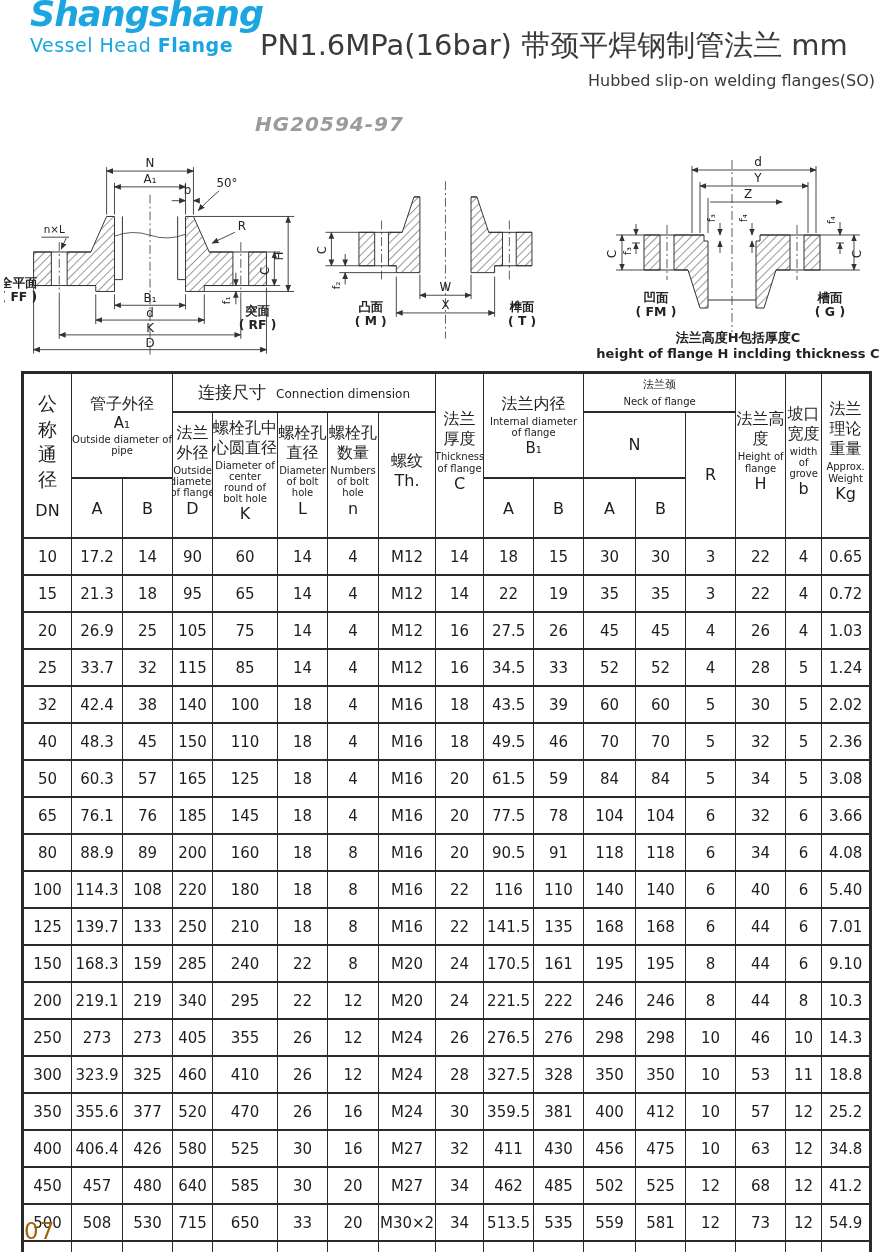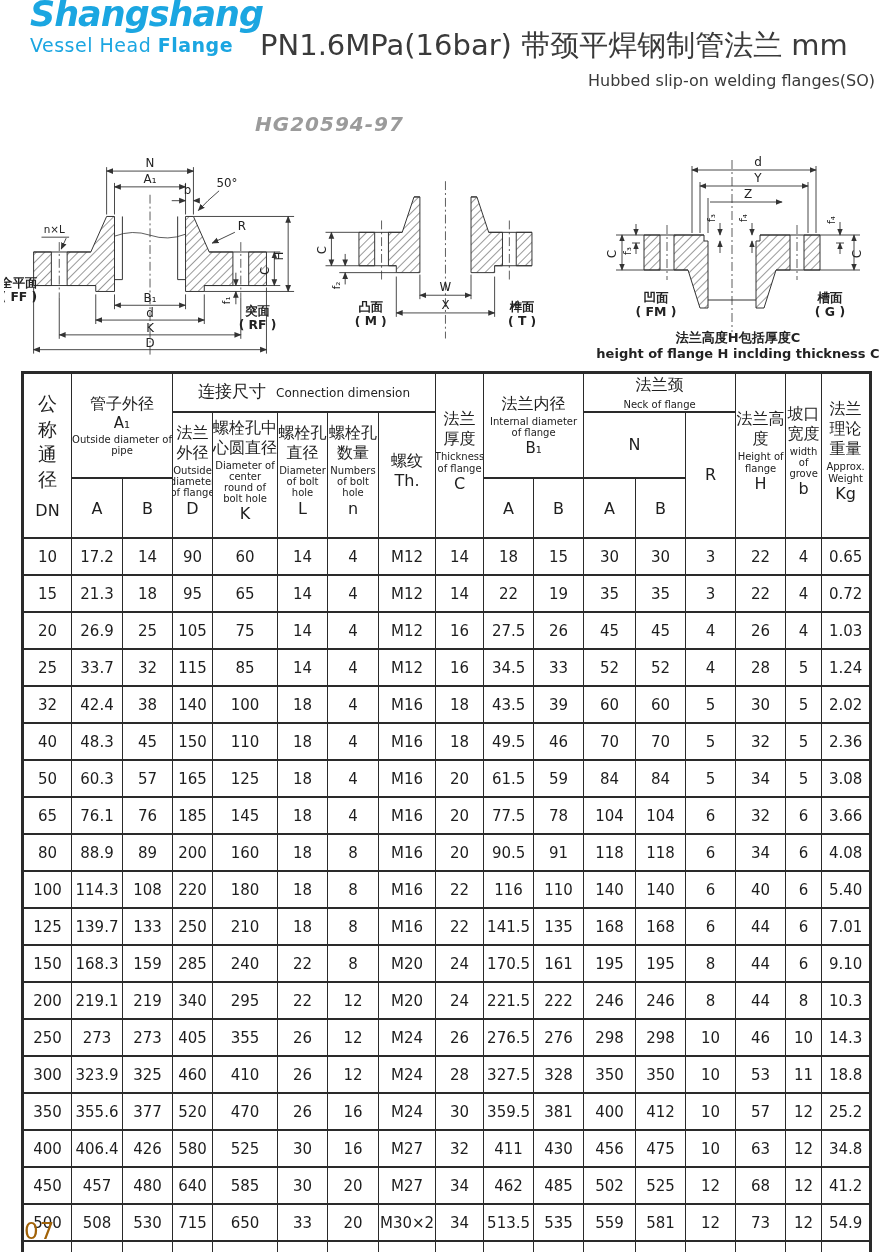--- a/index.html
+++ b/index.html
@@ -38,21 +38,21 @@
   tbody tr{height:37px;}
   .cn{font-size:16px;line-height:1.25;}
   .en{font-size:10px;line-height:1.12;color:#222;margin-top:2px;}
   .sym{font-size:15px;line-height:1.2;}
   .cellflex{display:flex;flex-direction:column;align-items:center;height:100%;box-sizing:border-box;padding-top:5px;}
   .cellcenter{display:flex;flex-direction:column;align-items:center;justify-content:center;height:100%;box-sizing:border-box;}
   .letter-slot{margin-top:auto;padding-bottom:14px;font-size:16px;}
   .letter{font-size:16px;}
   .vert{width:20px;margin:0 auto;font-size:19px;line-height:1.32;word-break:break-all;}
   .dnletter{font-size:16px;margin-top:9px;}
-  .grp-title .cn{display:inline;font-size:17px;font-family:Liberation Mono, monospace;}
+  .grp-title .cn{display:inline;font-size:17px;}
   .grp-title .en{display:inline;font-size:12px;margin-left:10px;}
   .page-number{position:absolute;left:24px;top:1218px;font-size:23px;color:#a16207;letter-spacing:1px;}
 </style>
 </head>
 <body>
 
 <div class="logo">
   <div class="logo-main">Shangshang</div>
   <div class="logo-sub"><span>Vessel Head </span><b>Flange</b></div>
 </div>
@@ -300,21 +300,21 @@
       </td>
       <td colspan="2" rowspan="2">
         <div class="cellcenter">
           <div class="cn">法兰内径</div>
           <div class="en">Internal diameter of flange</div>
           <div class="sym">B₁</div>
         </div>
       </td>
       <td colspan="3">
         <div class="cellcenter">
-          <div class="cn" style="font-size:16px">法兰颈</div>
+          <div class="cn" style="font-size:11px">法兰颈</div>
           <div class="en" style="margin-top:4px">Neck of flange</div>
         </div>
       </td>
       <td rowspan="3">
         <div class="cellflex">
           <div class="cn">法兰高度</div>
           <div class="en">Height of flange</div>
           <div class="letter-slot">H</div>
         </div>
       </td>

